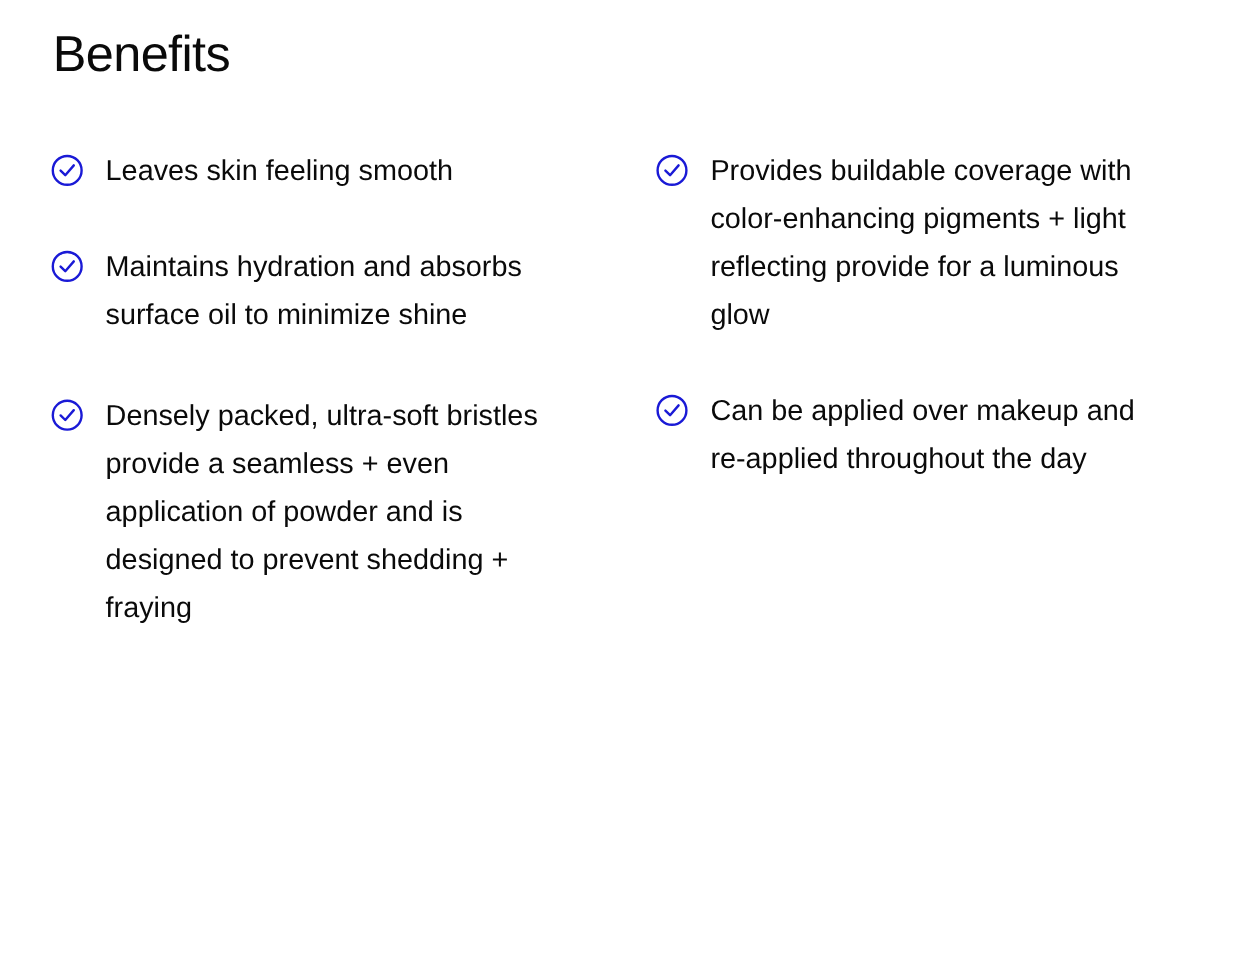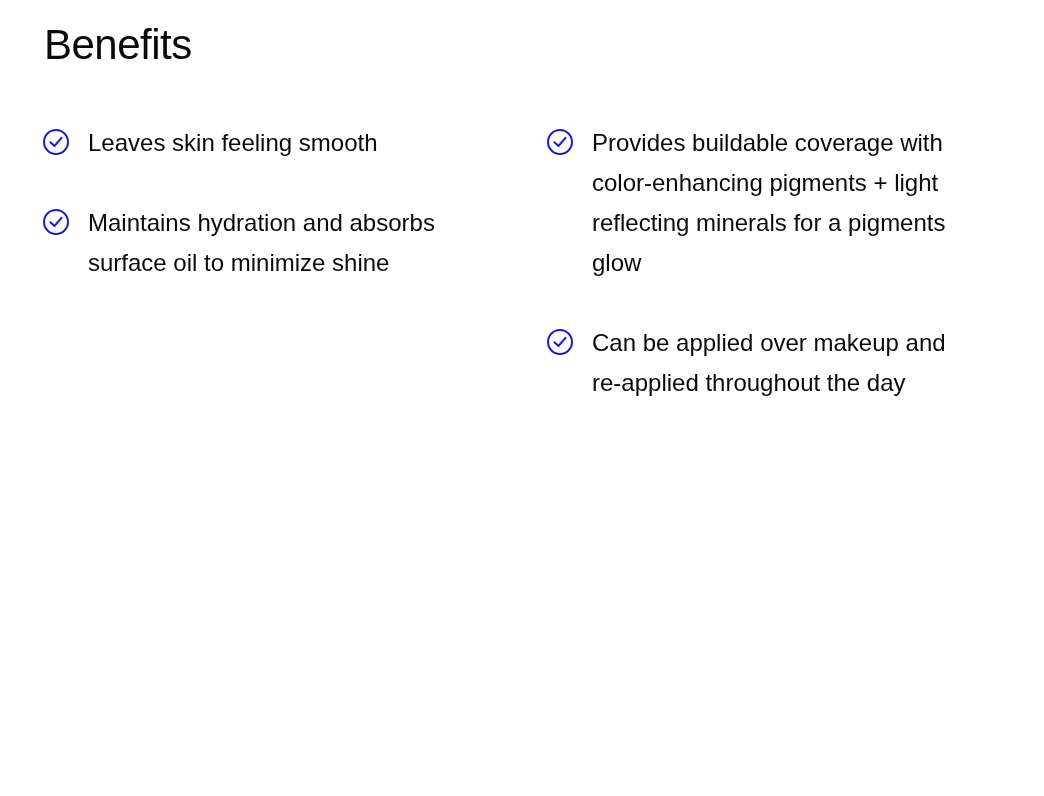--- a/index.html
+++ b/index.html
@@ -99,33 +99,42 @@
       <div class="benefit">
         <span class="benefit-icon">
           <svg viewBox="0 0 28 28" xmlns="http://www.w3.org/2000/svg">
             <circle cx="14" cy="14" r="12" fill="none" stroke="#1a1ad6" stroke-width="2"></circle>
             <polyline points="8.5,14.2 12.4,18 19.5,9.8" fill="none" stroke="#1a1ad6" stroke-width="2" stroke-linecap="round" stroke-linejoin="round"></polyline>
           </svg>
         </span>
         <span class="benefit-text">Maintains hydration and absorbs surface oil to minimize shine</span>
       </div>
 
+      <div class="benefit">
+        <span class="benefit-icon">
+          <svg viewBox="0 0 28 28" xmlns="http://www.w3.org/2000/svg">
+            <circle cx="14" cy="14" r="12" fill="none" stroke="#1a1ad6" stroke-width="2"></circle>
+            <polyline points="8.5,14.2 12.4,18 19.5,9.8" fill="none" stroke="#1a1ad6" stroke-width="2" stroke-linecap="round" stroke-linejoin="round"></polyline>
+          </svg>
+        </span>
+        <span class="benefit-text">Densely packed, ultra-soft bristles provide a seamless + even application of powder and is designed to prevent shedding + fraying</span>
+      </div>
 
     </div>
 
     <div class="column col-right">
 
       <div class="benefit">
         <span class="benefit-icon">
           <svg viewBox="0 0 28 28" xmlns="http://www.w3.org/2000/svg">
             <circle cx="14" cy="14" r="12" fill="none" stroke="#1a1ad6" stroke-width="2"></circle>
             <polyline points="8.5,14.2 12.4,18 19.5,9.8" fill="none" stroke="#1a1ad6" stroke-width="2" stroke-linecap="round" stroke-linejoin="round"></polyline>
           </svg>
         </span>
-        <span class="benefit-text">Provides buildable coverage with color-enhancing pigments + light reflecting minerals for a pigments glow</span>
+        <span class="benefit-text">Provides buildable coverage with color-enhancing pigments + light reflecting provide for a luminous glow</span>
       </div>
 
       <div class="benefit">
         <span class="benefit-icon">
           <svg viewBox="0 0 28 28" xmlns="http://www.w3.org/2000/svg">
             <circle cx="14" cy="14" r="12" fill="none" stroke="#1a1ad6" stroke-width="2"></circle>
             <polyline points="8.5,14.2 12.4,18 19.5,9.8" fill="none" stroke="#1a1ad6" stroke-width="2" stroke-linecap="round" stroke-linejoin="round"></polyline>
           </svg>
         </span>
         <span class="benefit-text">Can be applied over makeup and re-applied throughout the day</span>

